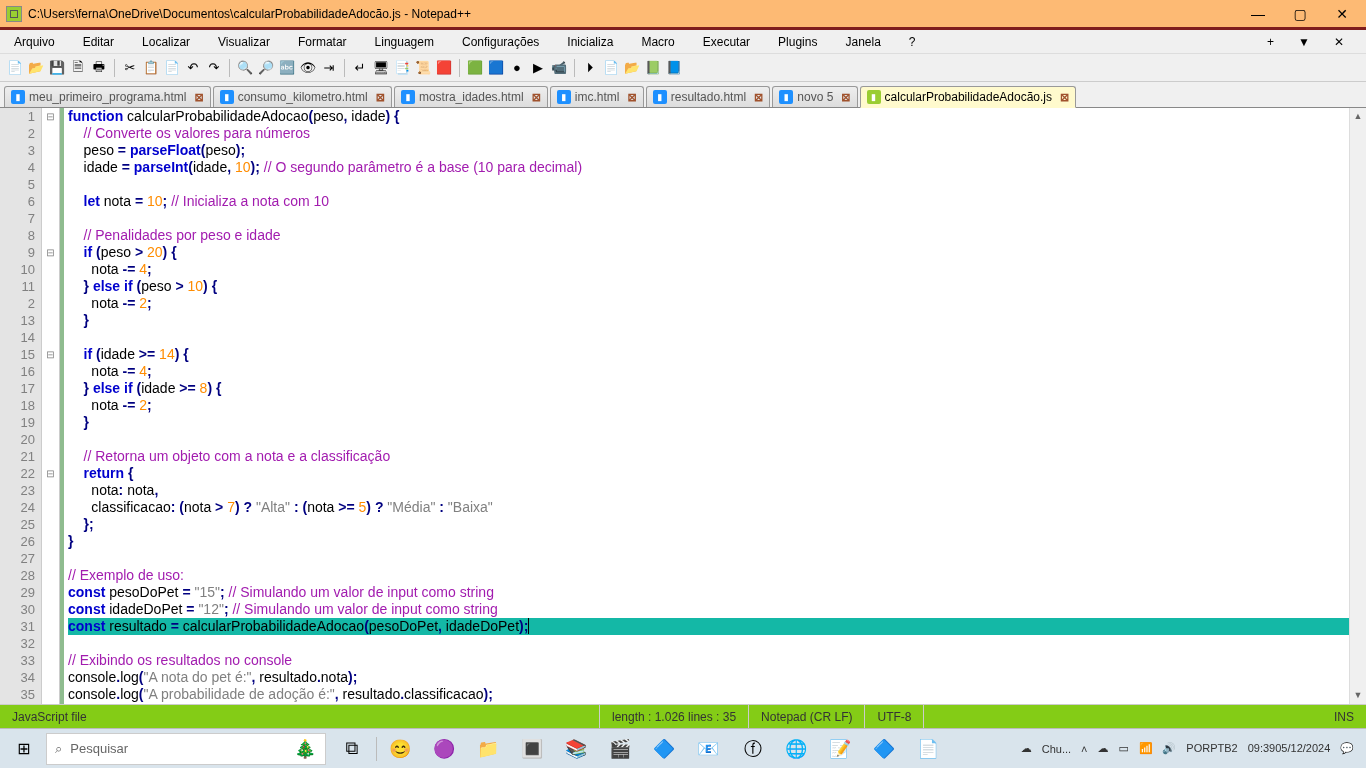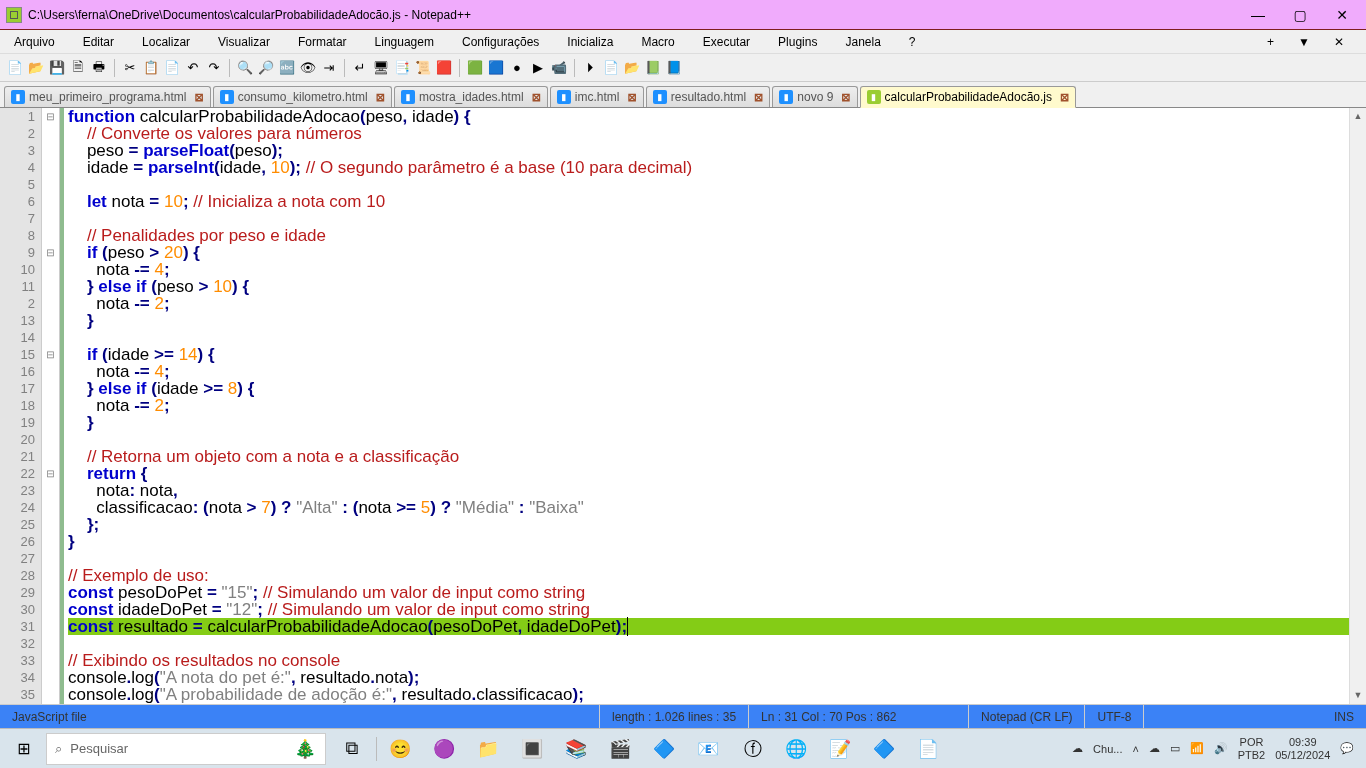--- a/index.html
+++ b/index.html
@@ -1,17 +1,17 @@
 <!DOCTYPE html>
 <html><head>
 <meta charset="utf-8">
 <style>
 * { margin: 0; padding: 0; box-sizing: border-box; font-family: "Segoe UI", Tahoma, sans-serif; }
 body { width: 1366px; height: 768px; overflow: hidden; background: #f0f0f0; display: flex; flex-direction: column; }
-.titlebar { height: 30px; background: #f0abfc; display: flex; align-items: center; padding: 0 6px; border-bottom: 1px solid #7f1d1d; }
+.titlebar { height: 30px; background: #fdba74; display: flex; align-items: center; padding: 0 6px; border-bottom: 3px solid #7f1d1d; }
 .titlebar .icon { width: 16px; height: 16px; background: #9acd32; border: 1px solid #888; margin-right: 6px; position: relative; }
 .titlebar .icon::before { content: ""; position: absolute; left: 3px; top: 3px; width: 6px; height: 6px; border: 1px solid #555; }
 .titlebar .title { font-size: 12px; flex: 1; color: #000; }
 .winctrl { display: flex; gap: 14px; margin-right: 4px; }
 .winctrl span { width: 28px; text-align: center; font-size: 14px; cursor: default; }
 .menubar { height: 24px; background: #f0f0f0; display: flex; align-items: center; padding: 2px 6px; font-size: 12px; gap: 12px; border-bottom: 1px solid #ddd; }
 .menubar span { padding: 2px 8px; cursor: default; }
 .menubar .extras { margin-left: auto; display: flex; gap: 8px; padding-right: 8px; }
 .toolbar { height: 28px; background: #f0f0f0; display: flex; align-items: center; padding: 2px 6px; gap: 3px; border-bottom: 1px solid #ccc; }
 .toolbar .tbtn { width: 18px; height: 18px; display: inline-flex; align-items: center; justify-content: center; font-size: 13px; cursor: default; }
@@ -23,45 +23,45 @@
 .ficon.html { background: #1e90ff; }
 .ficon.txt { background: #1e90ff; }
 .ficon.js  { background: #9acd32; }
 .tab .close { margin-left: 4px; color: #a0522d; font-weight: bold; font-size: 11px; }
 .editor { flex: 1; display: flex; background: #fff; overflow: hidden; position: relative; }
 .gutter { width: 42px; background: #e4e4e4; text-align: right; padding: 0 6px; font-family: Consolas, monospace; font-size: 13px; line-height: 17px; color: #808080; border-right: 1px solid #ccc; }
 .gutter div { height: 17px; }
 .fold { width: 18px; background: #fff; border-right: 1px solid #ccc; font-family: Consolas, monospace; font-size: 10px; text-align: center; line-height: 17px; color: #808080; }
 .fold div { height: 17px; }
 .margin { width: 4px; background: #8fbc8f; }
-.code { flex: 1; font-family: Consolas, monospace; font-size: 17px; line-height: 17px; white-space: pre; padding-left: 4px; overflow: hidden; }
+.code { flex: 1; font-family: Consolas, monospace; font-size: 14px; line-height: 17px; white-space: pre; padding-left: 4px; overflow: hidden; }
 .code .line { height: 17px; }
-.code .hl { background: #84cc16; display: block; }
+.code .hl { background: #14b8a6; display: block; }
 .kw { color: #0000cd; font-weight: bold; }
-.cm { color: #b91c1c; }
+.cm { color: #a21caf; }
 .st { color: #808080; }
 .nm { color: #ff8c00; }
 .op { color: #000080; font-weight: bold; }
 .id { color: #000; }
 .cursor { border-right: 1px solid #000; }
 .scrollv { position: absolute; right: 0; top: 0; bottom: 0; width: 17px; background: #f0f0f0; border-left: 1px solid #ddd; }
 .scrollv .up, .scrollv .down { height: 17px; text-align: center; font-size: 9px; line-height: 17px; color: #666; background: #f0f0f0; cursor: default; }
 .scrollv .down { position: absolute; bottom: 0; width: 100%; }
-.statusbar { height: 24px; background: #3b82f6; border-top: 1px solid #ccc; display: flex; align-items: center; font-size: 12px; color: #333; }
+.statusbar { height: 24px; background: #84cc16; border-top: 1px solid #ccc; display: flex; align-items: center; font-size: 12px; color: #333; }
 .statusbar .seg { padding: 0 12px; border-right: 1px solid #ccc; height: 100%; display: flex; align-items: center; }
 .statusbar .seg:first-child { flex: 0 0 600px; }
 .taskbar { height: 40px; background: #d9e4ec; display: flex; align-items: center; padding: 0 4px; gap: 2px; border-top: 1px solid #bbb; }
 .taskbar .start { width: 40px; height: 32px; display: flex; align-items: center; justify-content: center; font-size: 16px; cursor: default; }
 .taskbar .search { display: flex; align-items: center; background: #fff; border: 1px solid #ccc; height: 32px; width: 280px; padding: 0 8px; gap: 8px; font-size: 13px; color: #666; }
 .taskbar .search .tree { margin-left: auto; font-size: 18px; }
 .taskbar .tbicons { display: flex; gap: 4px; margin-left: 4px; }
 .taskbar .tbicons .ti { width: 40px; height: 32px; display: flex; align-items: center; justify-content: center; font-size: 18px; cursor: default; }
 .taskbar .tbicons .sep { width: 1px; height: 24px; background: #bbb; align-self: center; }
 .taskbar .tray { margin-left: auto; display: flex; align-items: center; gap: 10px; font-size: 11px; color: #333; padding-right: 8px; }
-.taskbar .tray .col { display: flex; flex-direction: column; align-items: center; line-height: 13px; }
+.taskbar .tray .col { display: flex; align-items: center; line-height: 13px; }
 </style>
 </head>
 <body>
 
 <div class="titlebar">
   <span class="icon"></span>
   <span class="title">C:\Users\ferna\OneDrive\Documentos\calcularProbabilidadeAdocão.js - Notepad++</span>
   <div class="winctrl">
     <span>―</span>
     <span>▢</span>
@@ -149,21 +149,21 @@
       <span>imc.html</span>
       <span class="close">⊠</span>
     </div>
     <div class="tab">
       <span class="ficon html">▮</span>
       <span>resultado.html</span>
       <span class="close">⊠</span>
     </div>
     <div class="tab">
       <span class="ficon txt">▮</span>
-      <span>novo 9</span>
+      <span>novo 5</span>
       <span class="close">⊠</span>
     </div>
     <div class="tab active">
       <span class="ficon js">▮</span>
       <span>calcularProbabilidadeAdocão.js</span>
       <span class="close">⊠</span>
     </div>
   </div>
 
 <div class="editor">
@@ -245,21 +245,20 @@
   <div class="code" id="codearea"><div class="line"><span class="kw">function</span><span class="id"> calcularProbabilidadeAdocao</span><span class="op">(</span><span class="id">peso</span><span class="op">,</span><span class="id"> idade</span><span class="op">) {</span></div><div class="line"><span class="">    </span><span class="cm">// Converte os valores para números</span></div><div class="line"><span class="">    </span><span class="id">peso </span><span class="op">=</span><span class="id"> </span><span class="kw">parseFloat</span><span class="op">(</span><span class="id">peso</span><span class="op">);</span></div><div class="line"><span class="">    </span><span class="id">idade </span><span class="op">=</span><span class="id"> </span><span class="kw">parseInt</span><span class="op">(</span><span class="id">idade</span><span class="op">, </span><span class="nm">10</span><span class="op">); </span><span class="cm">// O segundo parâmetro é a base (10 para decimal)</span></div><div class="line">&nbsp;</div><div class="line"><span class="">    </span><span class="kw">let</span><span class="id"> nota </span><span class="op">=</span><span class="id"> </span><span class="nm">10</span><span class="op">; </span><span class="cm">// Inicializa a nota com 10</span></div><div class="line">&nbsp;</div><div class="line"><span class="">    </span><span class="cm">// Penalidades por peso e idade</span></div><div class="line"><span class="">    </span><span class="kw">if</span><span class="id"> </span><span class="op">(</span><span class="id">peso </span><span class="op">&gt;</span><span class="id"> </span><span class="nm">20</span><span class="op">) {</span></div><div class="line"><span class="">      </span><span class="id">nota </span><span class="op">-=</span><span class="id"> </span><span class="nm">4</span><span class="op">;</span></div><div class="line"><span class="">    </span><span class="op">}</span><span class="id"> </span><span class="kw">else if</span><span class="id"> </span><span class="op">(</span><span class="id">peso </span><span class="op">&gt;</span><span class="id"> </span><span class="nm">10</span><span class="op">) {</span></div><div class="line"><span class="">      </span><span class="id">nota </span><span class="op">-=</span><span class="id"> </span><span class="nm">2</span><span class="op">;</span></div><div class="line"><span class="">    </span><span class="op">}</span></div><div class="line">&nbsp;</div><div class="line"><span class="">    </span><span class="kw">if</span><span class="id"> </span><span class="op">(</span><span class="id">idade </span><span class="op">&gt;=</span><span class="id"> </span><span class="nm">14</span><span class="op">) {</span></div><div class="line"><span class="">      </span><span class="id">nota </span><span class="op">-=</span><span class="id"> </span><span class="nm">4</span><span class="op">;</span></div><div class="line"><span class="">    </span><span class="op">}</span><span class="id"> </span><span class="kw">else if</span><span class="id"> </span><span class="op">(</span><span class="id">idade </span><span class="op">&gt;=</span><span class="id"> </span><span class="nm">8</span><span class="op">) {</span></div><div class="line"><span class="">      </span><span class="id">nota </span><span class="op">-=</span><span class="id"> </span><span class="nm">2</span><span class="op">;</span></div><div class="line"><span class="">    </span><span class="op">}</span></div><div class="line">&nbsp;</div><div class="line"><span class="">    </span><span class="cm">// Retorna um objeto com a nota e a classificação</span></div><div class="line"><span class="">    </span><span class="kw">return</span><span class="id"> </span><span class="op">{</span></div><div class="line"><span class="">      </span><span class="id">nota</span><span class="op">:</span><span class="id"> nota</span><span class="op">,</span></div><div class="line"><span class="">      </span><span class="id">classificacao</span><span class="op">: (</span><span class="id">nota </span><span class="op">&gt;</span><span class="id"> </span><span class="nm">7</span><span class="op">) ? </span><span class="st">"Alta"</span><span class="op"> : (</span><span class="id">nota </span><span class="op">&gt;=</span><span class="id"> </span><span class="nm">5</span><span class="op">) ? </span><span class="st">"Média"</span><span class="op"> : </span><span class="st">"Baixa"</span></div><div class="line"><span class="">    </span><span class="op">};</span></div><div class="line"><span class="op">}</span></div><div class="line">&nbsp;</div><div class="line"><span class="cm">// Exemplo de uso:</span></div><div class="line"><span class="kw">const</span><span class="id"> pesoDoPet </span><span class="op">=</span><span class="id"> </span><span class="st">"15"</span><span class="op">; </span><span class="cm">// Simulando um valor de input como string</span></div><div class="line"><span class="kw">const</span><span class="id"> idadeDoPet </span><span class="op">=</span><span class="id"> </span><span class="st">"12"</span><span class="op">; </span><span class="cm">// Simulando um valor de input como string</span></div><div class="line hl"><span class="kw">const</span><span class="id"> resultado </span><span class="op">=</span><span class="id"> calcularProbabilidadeAdocao</span><span class="op">(</span><span class="id">pesoDoPet</span><span class="op">,</span><span class="id"> idadeDoPet</span><span class="op">);</span><span class="cursor"></span></div><div class="line">&nbsp;</div><div class="line"><span class="cm">// Exibindo os resultados no console</span></div><div class="line"><span class="id">console</span><span class="op">.</span><span class="id">log</span><span class="op">(</span><span class="st">"A nota do pet é:"</span><span class="op">,</span><span class="id"> resultado</span><span class="op">.</span><span class="id">nota</span><span class="op">);</span></div><div class="line"><span class="id">console</span><span class="op">.</span><span class="id">log</span><span class="op">(</span><span class="st">"A probabilidade de adoção é:"</span><span class="op">,</span><span class="id"> resultado</span><span class="op">.</span><span class="id">classificacao</span><span class="op">);</span></div></div>
   <div class="scrollv">
     <div class="up">▲</div>
     <div class="down">▼</div>
   </div>
 </div>
 
 <div class="statusbar">
   <div class="seg">JavaScript file</div>
   <div class="seg">length : 1.026    lines : 35</div>
-  <div class="seg" style="flex:0 0 220px">Ln : 31    Col : 70    Pos : 862</div>
   <div class="seg">Notepad (CR LF)</div>
   <div class="seg">UTF-8</div>
   <div class="seg" style="margin-left:auto;border-right:none">INS</div>
 </div>
 
 <div class="taskbar">
   <div class="start">⊞</div>
   <div class="search">
     <span>⌕</span>
     <span>Pesquisar</span>

